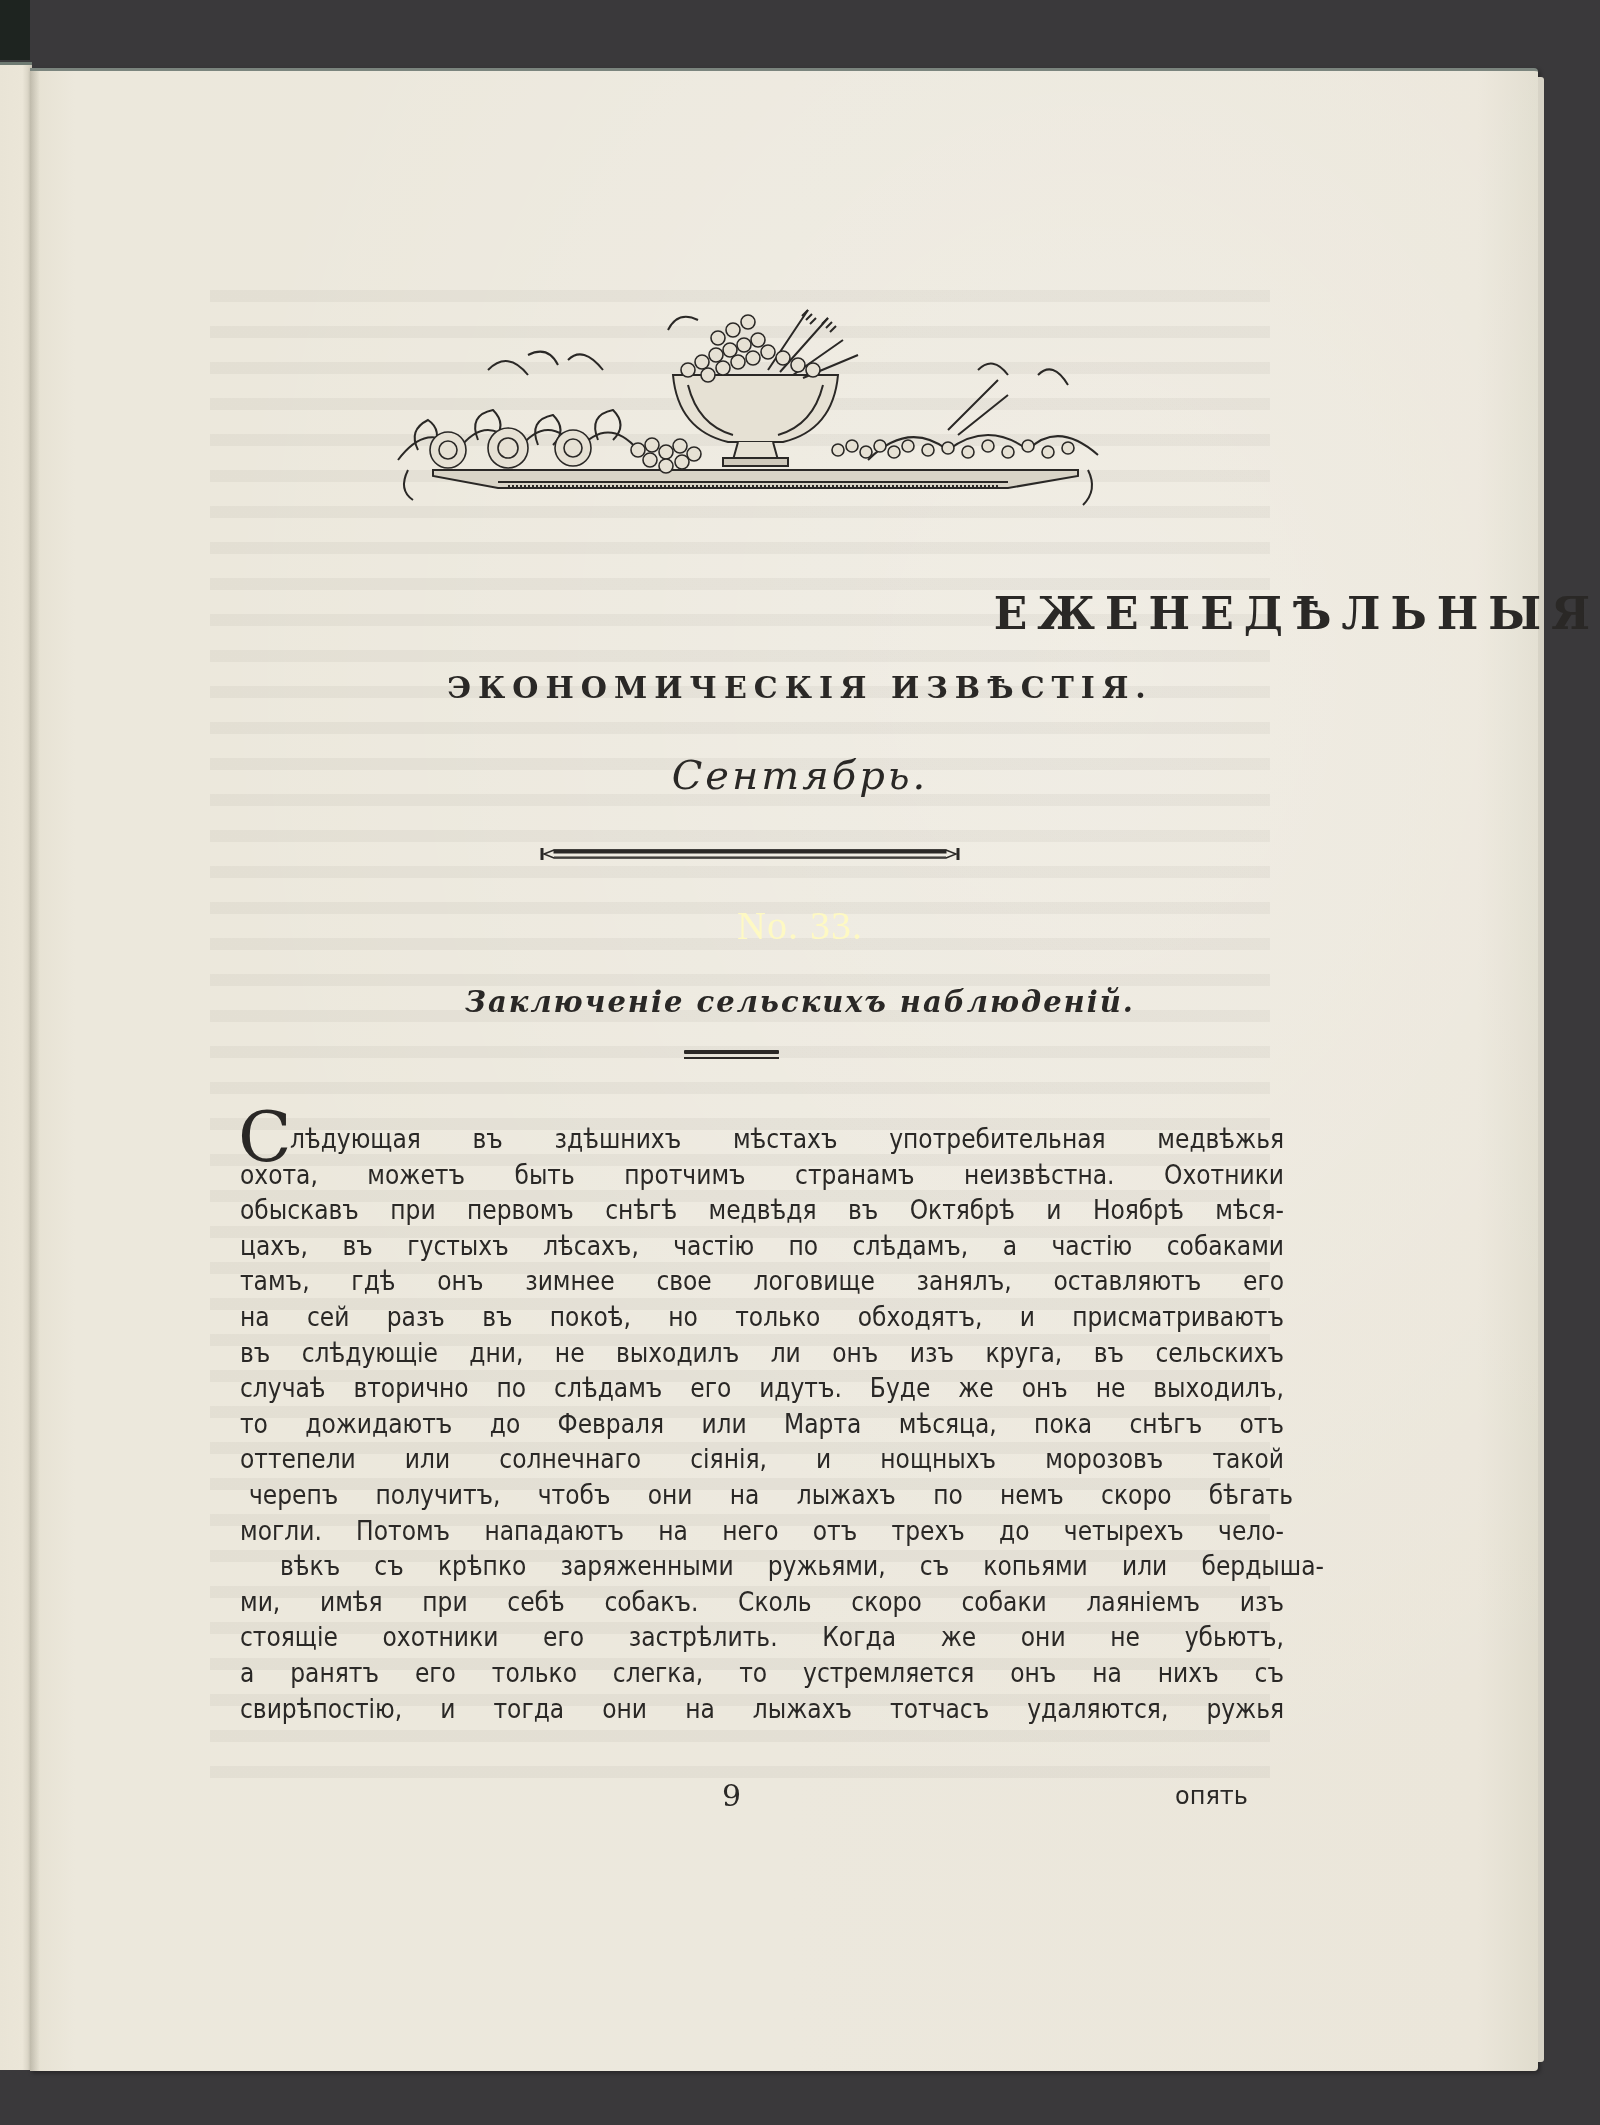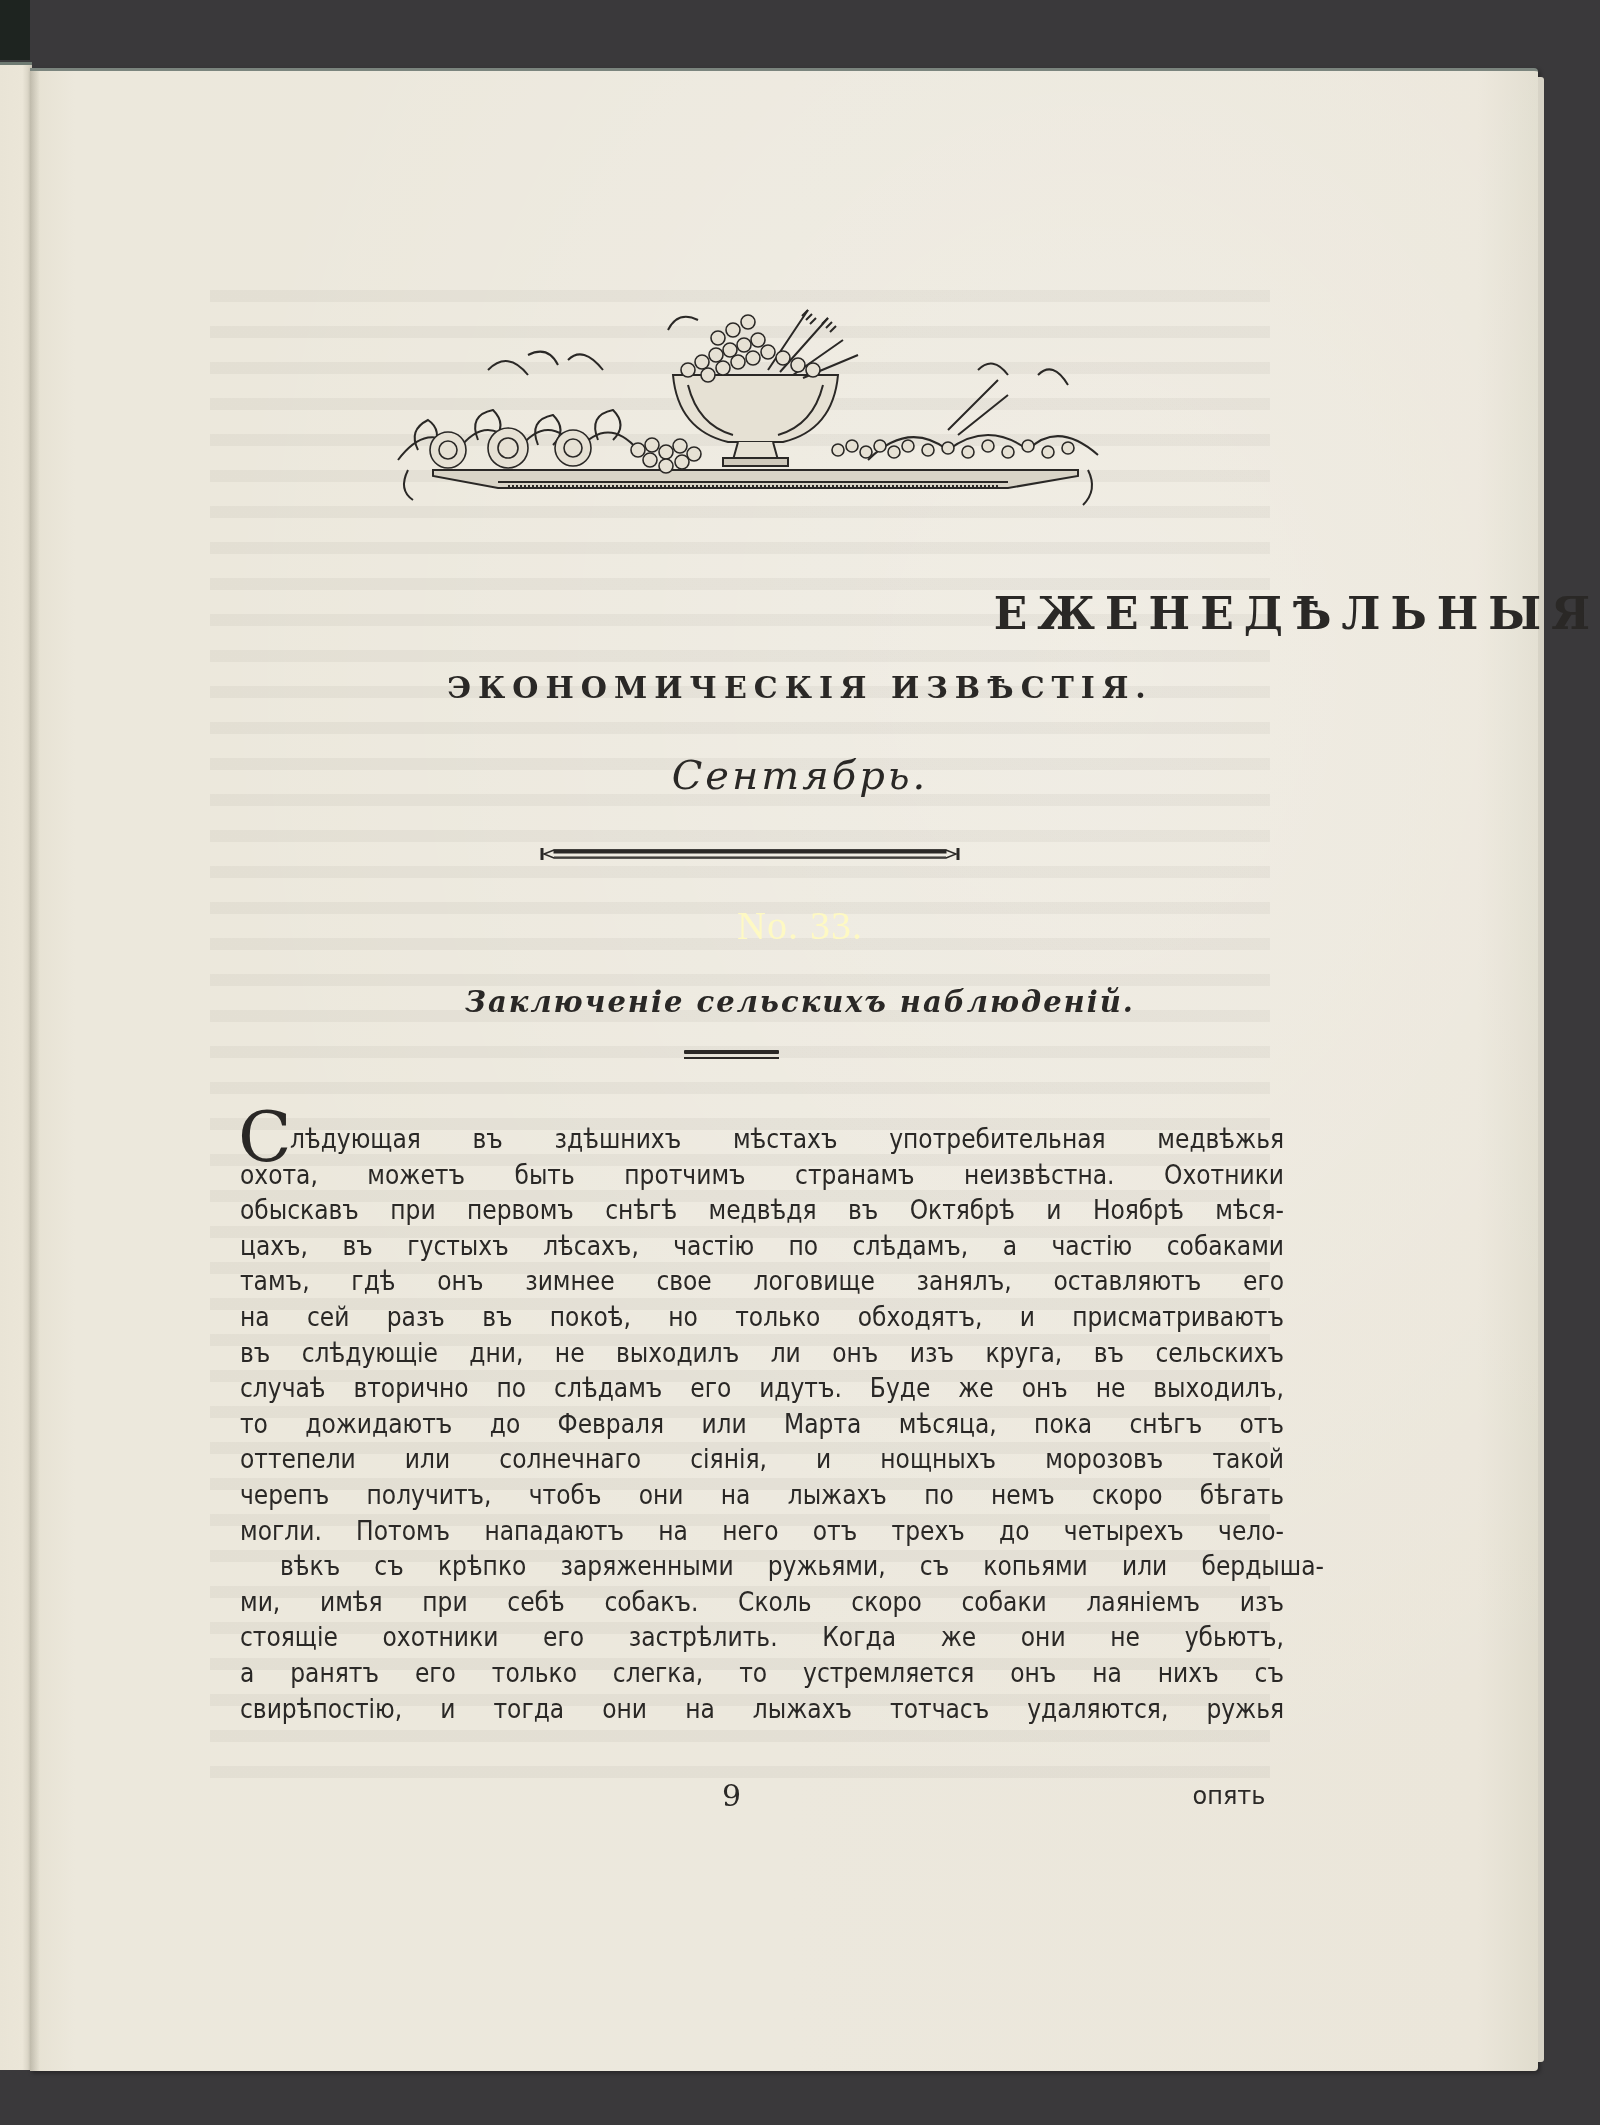--- a/index.html
+++ b/index.html
@@ -192,21 +192,21 @@
       top: 1778px;
       font-family: "DejaVu Serif", serif;
       font-size: 30px;
       color: #2a2826;
     }
     .catchword {
       position: absolute;
       left: 1175px;
       top: 1782px;
       width: 108px;
-      text-align: center;
+      text-align: left;
       font-family: "DejaVu Sans", sans-serif;
       font-size: 24px;
       color: #2a2826;
     }
   </style>
 </head>
 <body>
 
 <div class="cover-corner"></div>
 <div class="verso-strip"></div>
@@ -327,21 +327,21 @@
   <span class="body-line first" style="display: block; width: 994px;">лѣдующая въ здѣшнихъ мѣстахъ употребительная медвѣжья</span>
   <span class="body-line" style="display: block; width: 1044px;">охота, можетъ быть протчимъ странамъ неизвѣстна. Охотники</span>
   <span class="body-line" style="display: block; width: 1044px;">обыскавъ при первомъ снѣгѣ медвѣдя въ Октябрѣ и Ноябрѣ мѣся-</span>
   <span class="body-line" style="display: block; width: 1044px;">цахъ, въ густыхъ лѣсахъ, частію по слѣдамъ, а частію собаками</span>
   <span class="body-line" style="display: block; width: 1044px;">тамъ, гдѣ онъ зимнее свое логовище занялъ, оставляютъ его</span>
   <span class="body-line" style="display: block; width: 1044px;">на сей разъ въ покоѣ, но только обходятъ, и присматриваютъ</span>
   <span class="body-line" style="display: block; width: 1044px;">въ слѣдующіе дни, не выходилъ ли онъ изъ круга, въ сельскихъ</span>
   <span class="body-line" style="display: block; width: 1044px;">случаѣ вторично по слѣдамъ его идутъ. Буде же онъ не выходилъ,</span>
   <span class="body-line" style="display: block; width: 1044px;">то дожидаютъ до Февраля или Марта мѣсяца, пока снѣгъ отъ</span>
   <span class="body-line" style="display: block; width: 1044px;">оттепели или солнечнаго сіянія, и нощныхъ морозовъ такой</span>
-  <span class="body-line" style="display: block; width: 1044px;">черепъ получитъ, чтобъ они на лыжахъ по немъ скоро бѣгать</span>
+  <span class="body-line" style="display: block; width: 1044px; margin-left: 9px;">черепъ получитъ, чтобъ они на лыжахъ по немъ скоро бѣгать</span>
   <span class="body-line" style="display: block; width: 1044px;">могли. Потомъ нападаютъ на него отъ трехъ до четырехъ чело-</span>
   <span class="body-line" style="display: block; width: 1044px; margin-left: 40px;">вѣкъ съ крѣпко заряженными ружьями, съ копьями или бердыша-</span>
   <span class="body-line" style="display: block; width: 1044px;">ми, имѣя при себѣ собакъ. Сколь скоро собаки лаяніемъ изъ</span>
   <span class="body-line" style="display: block; width: 1044px;">стоящіе охотники его застрѣлить. Когда же они не убьютъ,</span>
   <span class="body-line" style="display: block; width: 1044px;">а ранятъ его только слегка, то устремляется онъ на нихъ съ</span>
   <span class="body-line" style="display: block; width: 1044px;">свирѣпостію, и тогда они на лыжахъ тотчасъ удаляются, ружья</span>
 </div>
 
 <div class="page-number">9</div>
 <div class="catchword">опять</div>

